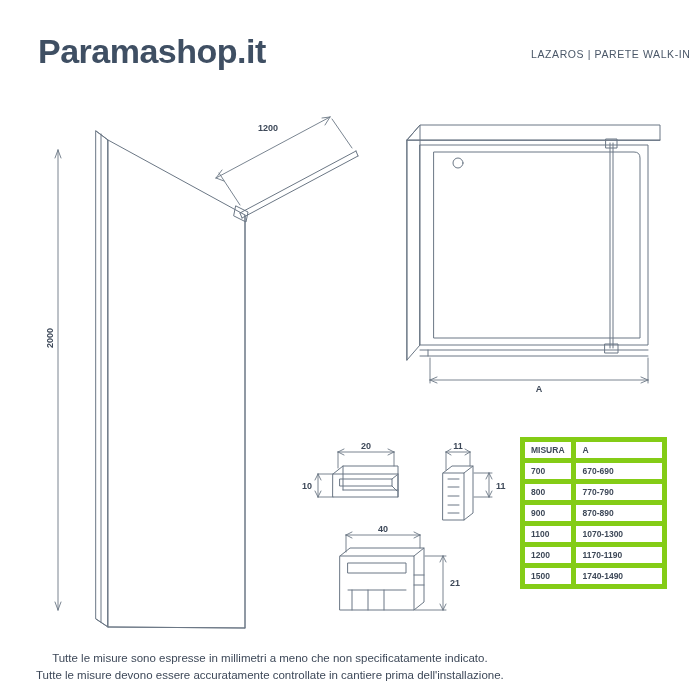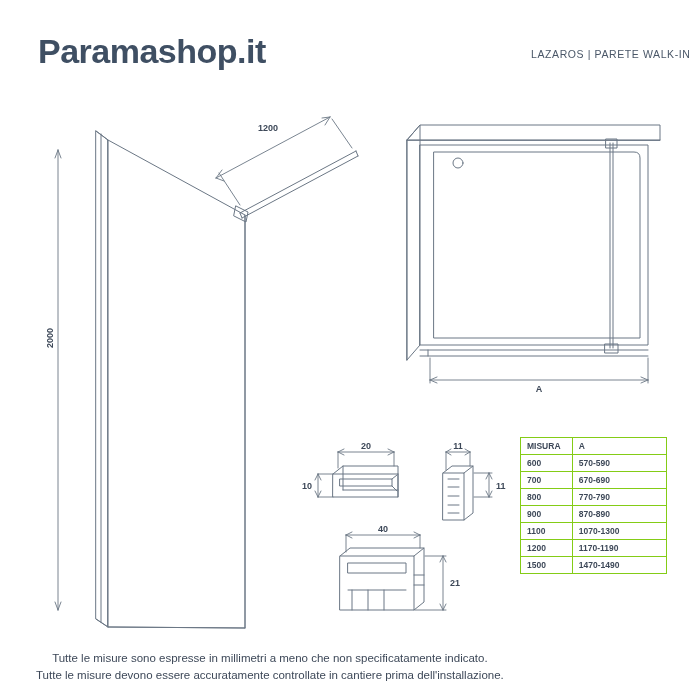--- a/index.html
+++ b/index.html
@@ -58,21 +58,21 @@
   .measure-table {
     position: absolute;
     left: 520px;
     top: 437px;
     width: 147px;
     border-collapse: collapse;
     font-size: 8.5px;
     color: #3d4858;
   }
   .measure-table th, .measure-table td {
-    border: 1px solid #84cc16;
+    border: 5px solid #84cc16;
     padding: 2px 0 2px 6px;
     text-align: left;
     font-weight: bold;
     height: 12px;
     line-height: 12px;
   }
   .measure-table th { font-weight: bold; }
   .measure-table col.c1 { width: 52px; }
   .measure-table col.c2 { width: 95px; }
   
@@ -269,24 +269,20 @@
         <col class="c2">
       </colgroup>
     <thead>
       <tr>
         <th>MISURA</th>
         <th>A</th>
       </tr>
     </thead>
     <tbody>
       <tr>
-          <td>600</td>
-          <td>570-590</td>
-        </tr>
-      <tr>
           <td>700</td>
           <td>670-690</td>
         </tr>
       <tr>
           <td>800</td>
           <td>770-790</td>
         </tr>
       <tr>
           <td>900</td>
           <td>870-890</td>
@@ -294,21 +290,21 @@
       <tr>
           <td>1100</td>
           <td>1070-1300</td>
         </tr>
       <tr>
           <td>1200</td>
           <td>1170-1190</td>
         </tr>
       <tr>
           <td>1500</td>
-          <td>1470-1490</td>
+          <td>1740-1490</td>
         </tr>
     </tbody>
   </table>
 
   <div class="notes">
     <div>Tutte le misure sono espresse in millimetri a meno che non specificatamente indicato.</div>
     <div>Tutte le misure devono essere accuratamente controllate in cantiere prima dell'installazione.</div>
   </div>
 
 </div>

